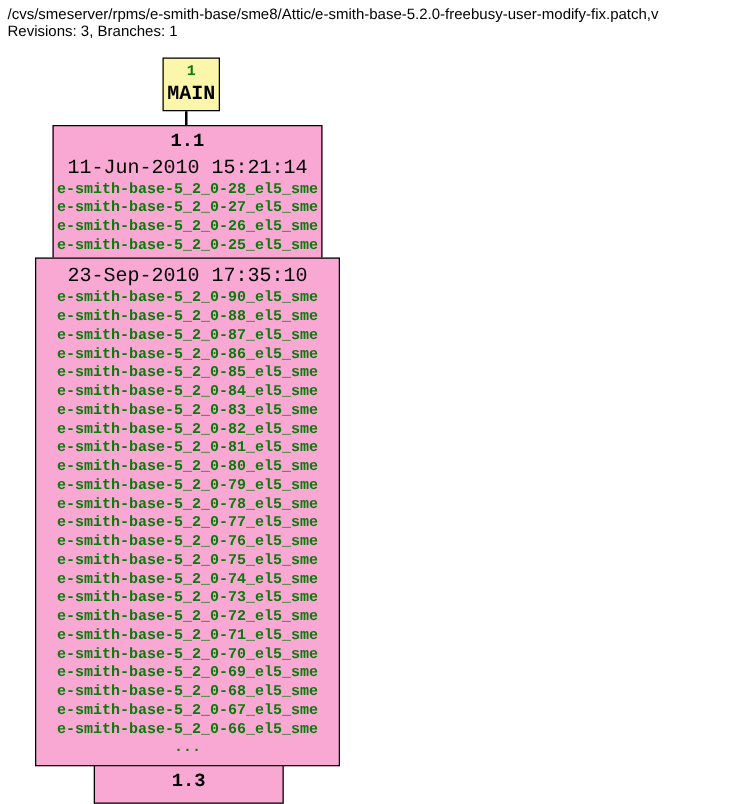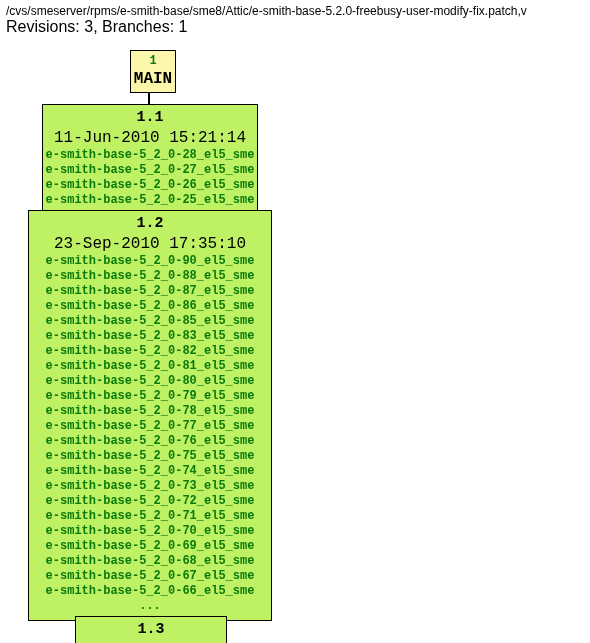--- a/index.html
+++ b/index.html
@@ -1,29 +1,29 @@
 <!DOCTYPE html>
 <html><head>
 <meta charset="utf-8">
 <style>
   body{margin:0;padding:0;font-family:Helvetica,Arial,sans-serif;font-size:12px;background:#fff;color:#000;width:590px}
   .path{font-family:Liberation Sans, sans-serif;font-size:12px;padding:4px 20px 0 6px;color:#000000}
-  .revline{font-family:Helvetica,Arial,sans-serif;font-size:16px;padding:0 6px 6px 6px}
+  .revline{font-family:Helvetica,Arial,sans-serif;font-size:12px;padding:0 6px 6px 6px}
   .canvas{position:relative;width:590px;height:615px}
 
   
   .vline{position:absolute;left:148px;width:2px;background:#000}
   .vline.a{top:44px;height:18px}
   .vline.b{top:150px;height:18px}
   .vline.c{top:556px;height:18px}
 
   
   .box{position:absolute;border:1px solid #000;text-align:center;font-family:"Courier New",monospace;line-height:1.25}
   .yellow{background:#fbf6a9}
-  .tan{background:#bef264}
+  .tan{background:#f9a8d4}
 
   .main{left:130px;top:8px;width:40px;padding:3px 2px}
   .main .num{font-size:12px;font-weight:bold;color:#0b7a0b}
   .main .lbl{font-size:16px;font-weight:bold;color:#000}
 
   .rev11{left:42px;top:62px;width:214px;padding:4px 0 6px 0}
   .rev12{left:28px;top:168px;width:242px;padding:4px 0 6px 0}
   .rev13{left:75px;top:574px;width:150px;padding:4px 0 6px 0}
 
   .ver{font-size:15px;font-weight:bold}
@@ -51,27 +51,27 @@
   <div class="box tan rev11">
     <div class="ver">1.1</div>
     <div class="date">11-Jun-2010 15:21:14</div>
     <div class="tag">e-smith-base-5_2_0-28_el5_sme</div>
     <div class="tag">e-smith-base-5_2_0-27_el5_sme</div>
     <div class="tag">e-smith-base-5_2_0-26_el5_sme</div>
     <div class="tag">e-smith-base-5_2_0-25_el5_sme</div>
   </div>
 
   <div class="box tan rev12">
-    <div class="ver">1.2</div>
     <div class="date">23-Sep-2010 17:35:10</div>
     <div class="tag">e-smith-base-5_2_0-90_el5_sme</div>
     <div class="tag">e-smith-base-5_2_0-88_el5_sme</div>
     <div class="tag">e-smith-base-5_2_0-87_el5_sme</div>
     <div class="tag">e-smith-base-5_2_0-86_el5_sme</div>
     <div class="tag">e-smith-base-5_2_0-85_el5_sme</div>
+    <div class="tag">e-smith-base-5_2_0-84_el5_sme</div>
     <div class="tag">e-smith-base-5_2_0-83_el5_sme</div>
     <div class="tag">e-smith-base-5_2_0-82_el5_sme</div>
     <div class="tag">e-smith-base-5_2_0-81_el5_sme</div>
     <div class="tag">e-smith-base-5_2_0-80_el5_sme</div>
     <div class="tag">e-smith-base-5_2_0-79_el5_sme</div>
     <div class="tag">e-smith-base-5_2_0-78_el5_sme</div>
     <div class="tag">e-smith-base-5_2_0-77_el5_sme</div>
     <div class="tag">e-smith-base-5_2_0-76_el5_sme</div>
     <div class="tag">e-smith-base-5_2_0-75_el5_sme</div>
     <div class="tag">e-smith-base-5_2_0-74_el5_sme</div>

